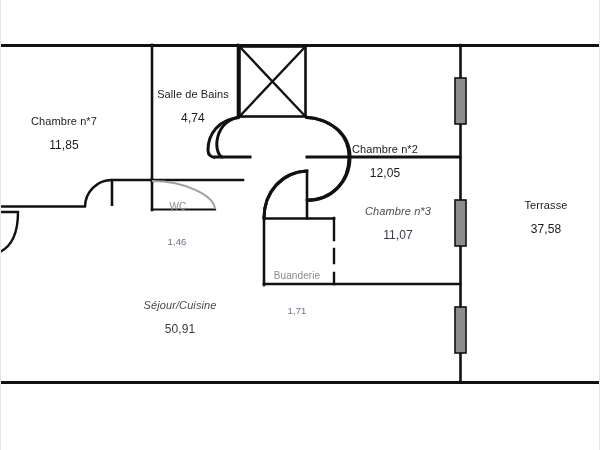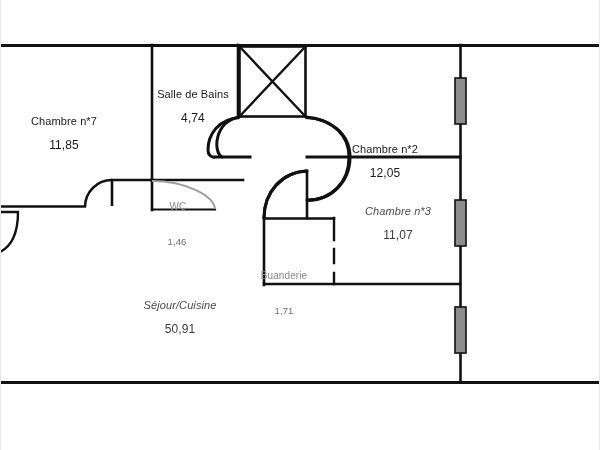--- a/index.html
+++ b/index.html
@@ -161,24 +161,28 @@
   <div class="room-label" style="left:385px; top:100px;margin-top:44px;">
     <span class="room-name">Chambre n*2</span>
     <span class="room-area">12,05</span>
   </div>
 
   <div class="room-label semi" style="left:398px; top:206px;">
     <span class="room-name">Chambre n*3</span>
     <span class="room-area">11,07</span>
   </div>
 
-  <div class="room-label faded tight small" style="left:284px; top:240px;">
+  <div class="room-label faded tight small" style="left:297px; top:240px;">
     <span class="room-name">Buanderie</span>
     <span class="room-area">1,71</span>
   </div>
 
   <div class="room-label semi" style="left:180px; top:300px;">
     <span class="room-name">Séjour/Cuisine</span>
     <span class="room-area">50,91</span>
   </div>
 
+  <div class="room-label" style="left:546px; top:200px;">
+    <span class="room-name">Terrasse</span>
+    <span class="room-area">37,58</span>
+  </div>
 
 </div>
 
 </body></html>

